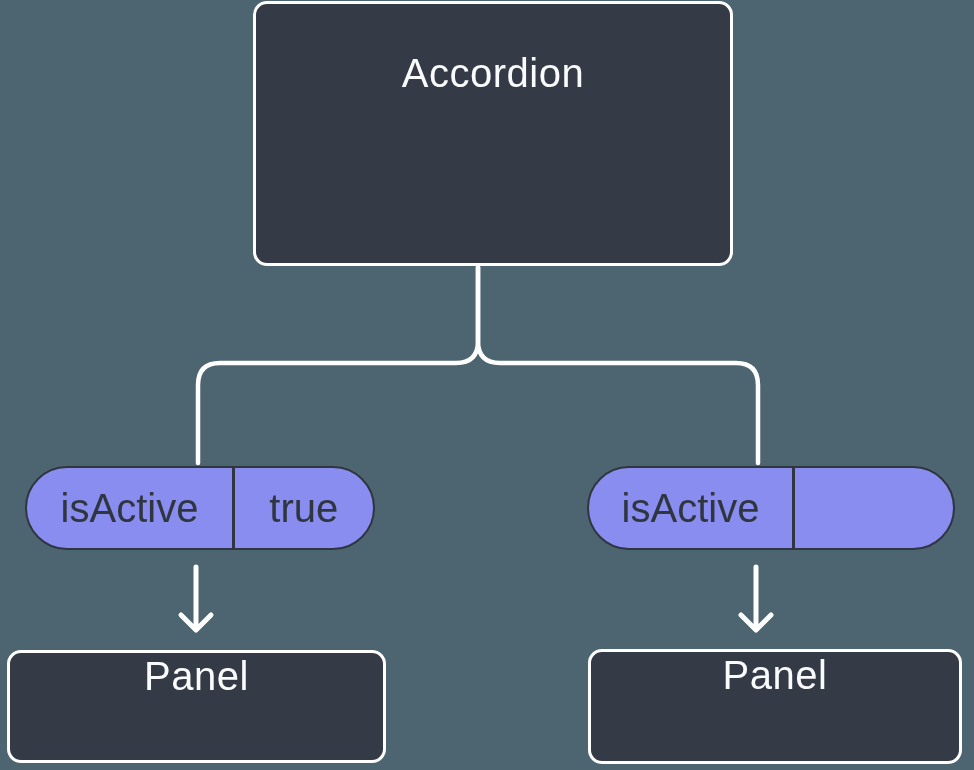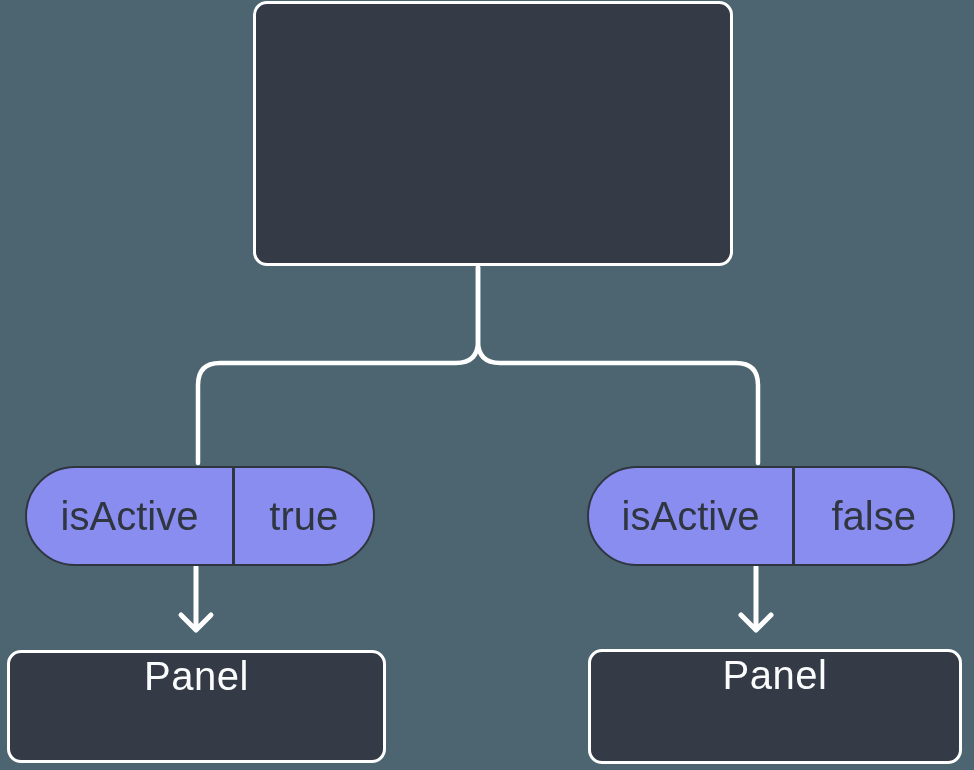--- a/index.html
+++ b/index.html
@@ -73,21 +73,21 @@
     display: flex;
     align-items: center;
     justify-content: center;
   }
   .state-pill .seg-name { flex: 1; }
   .state-pill .seg-value { width: 88px; }
   .pill-divider { width: 2.5px; background: var(--accent); }
 
   .prop-pill {
     position: absolute;
-    height: 100px;
+    height: 84px;
     background: var(--pill-fill);
     border: 2px solid var(--pill-dark);
     border-radius: 50px;
     display: flex;
     align-items: stretch;
     color: var(--pill-dark);
     font-size: 40px;
     font-weight: 500;
     overflow: hidden;
   }
@@ -118,32 +118,32 @@
 <div class="stage">
 
   <svg class="wires" width="974" height="770" viewBox="0 0 974 770" fill="none">
     <path d="M478 267 L478 341 Q478 363 456 363 L220 363 Q198 363 198 385 L198 463" stroke="var(--wire, #FFFFFF)" stroke-width="4.5" stroke-linecap="round" fill="none"></path>
     <path d="M478 267 L478 341 Q478 363 500 363 L736 363 Q758 363 758 385 L758 463" stroke="var(--wire, #FFFFFF)" stroke-width="4.5" stroke-linecap="round" fill="none"></path>
     <path d="M196 567 L196 628 M181 615 L196 630 L211 615" stroke="var(--wire, #FFFFFF)" stroke-width="5" stroke-linecap="round" stroke-linejoin="round" fill="none"></path>
     <path d="M756 567 L756 628 M741 615 L756 630 L771 615" stroke="var(--wire, #FFFFFF)" stroke-width="5" stroke-linecap="round" stroke-linejoin="round" fill="none"></path>
   </svg>
 
   <div class="node root-node">
+    <div class="node-title">Accordion</div>
   </div>
 
   <div class="prop-pill prop-pill-left">
     <div class="seg seg-name">isActive</div>
     <div class="pill-divider"></div>
     <div class="seg seg-value">true</div>
   </div>
 
   <div class="prop-pill prop-pill-right">
     <div class="seg seg-name">isActive</div>
     <div class="pill-divider"></div>
-    <div class="seg seg-value">false</div>
   </div>
 
   <div class="node panel-node panel-node-left">
     <div class="node-title">Panel</div>
   </div>
 
   <div class="node panel-node panel-node-right">
     <div class="node-title">Panel</div>
   </div>
 

